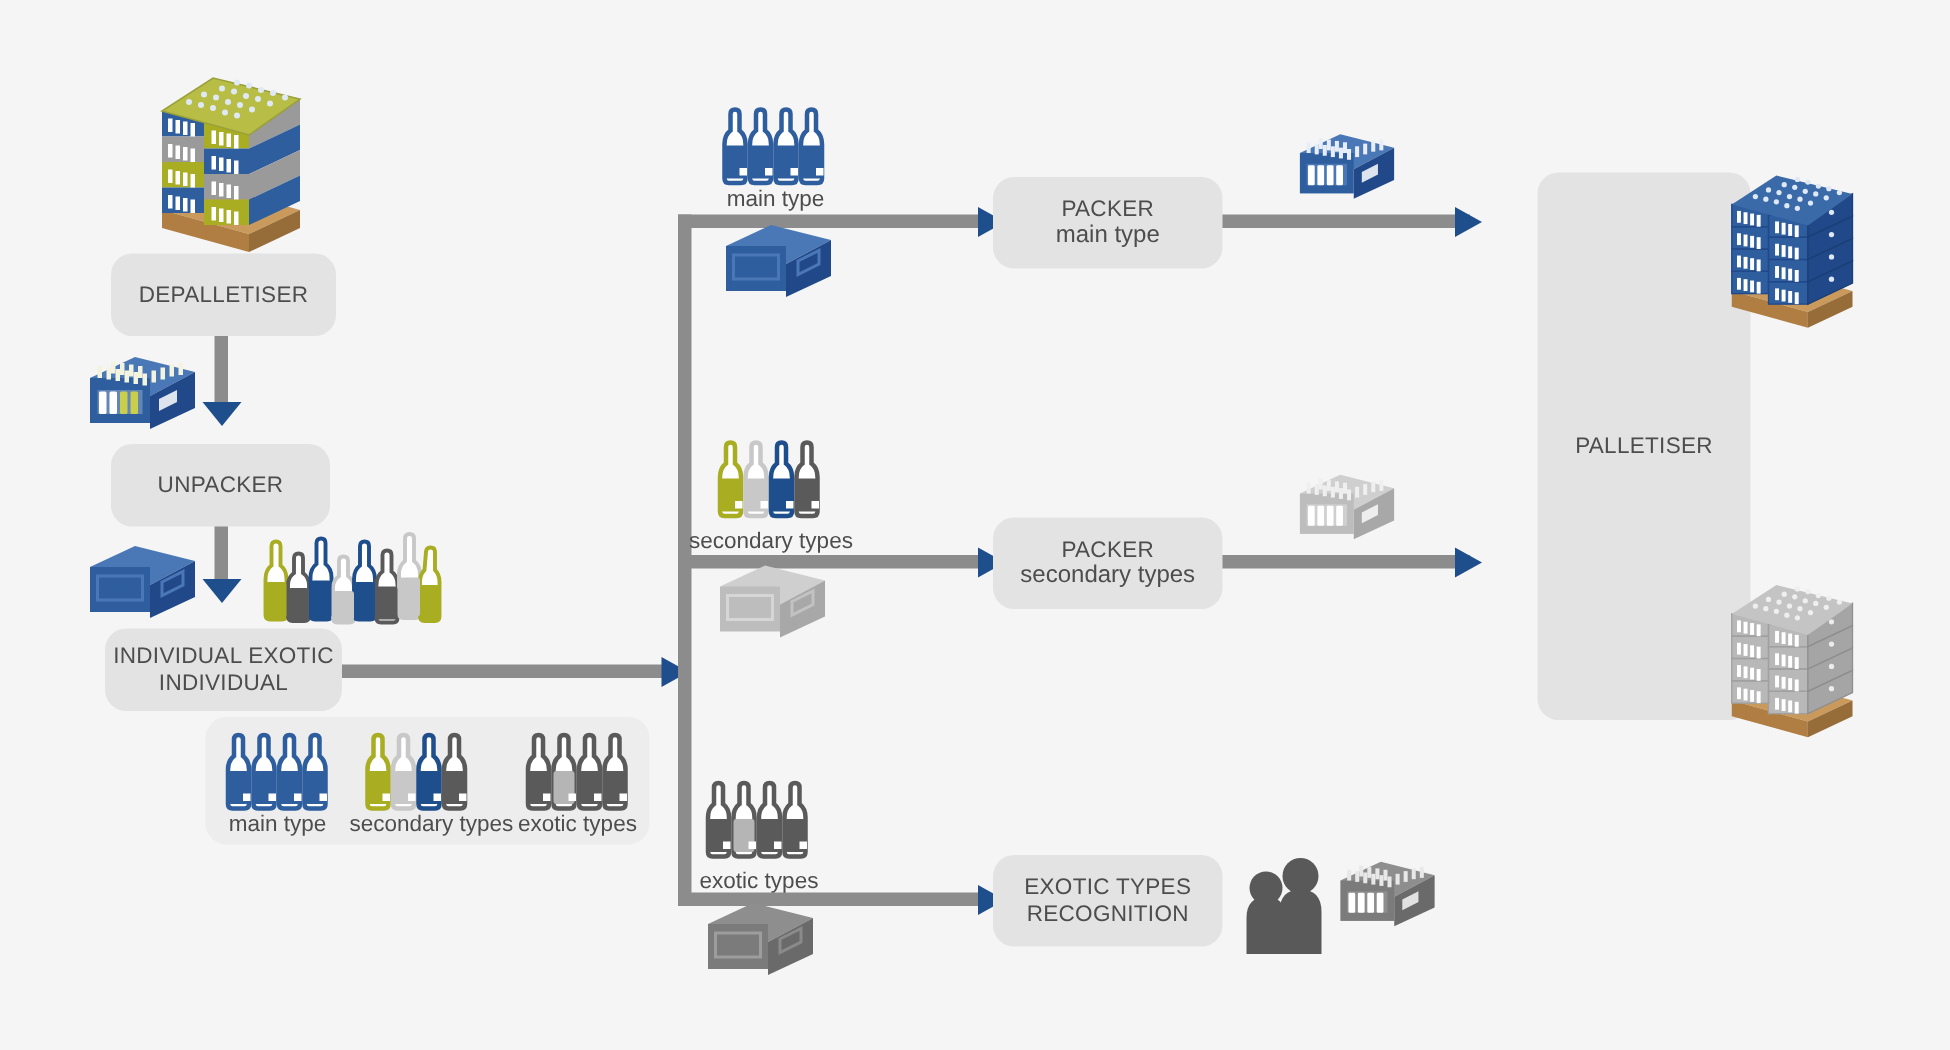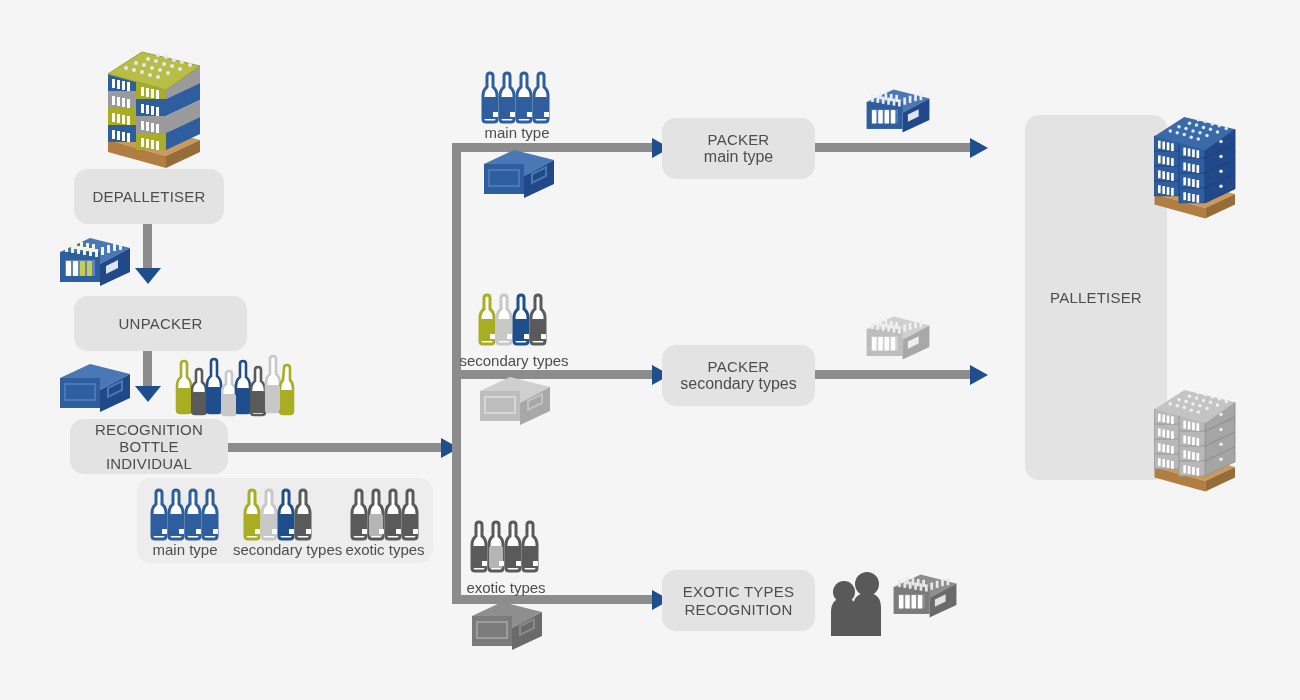--- a/index.html
+++ b/index.html
@@ -70,26 +70,26 @@
     <polygon points="970,138 970,158 988,148" fill="#1f4e8c"></polygon>
 
     <rect x="814" y="370" width="166" height="9" fill="#8c8c8c"></rect>
     <polygon points="970,365 970,385 988,375" fill="#1f4e8c"></polygon>
   </svg>
 
   <div class="node" style="left:74px;top:169px;width:150px;height:55px;">
     <span class="l1">DEPALLETISER</span>
   </div>
 
-  <div class="node" style="left:74px;top:296px;width:173px;height:55px;">
+  <div class="node" style="left:74px;top:296px;width:146px;height:55px;">
     <span class="l1">UNPACKER</span>
   </div>
 
   <div class="node" style="left:70px;top:419px;width:158px;height:55px;">
-    <span class="l1">RECOGNITION BOTTLE</span>
+    <span class="l1">INDIVIDUAL EXOTIC</span>
     <span class="l1">INDIVIDUAL</span>
   </div>
 
   <div class="node" style="left:662px;top:118px;width:153px;height:61px;">
     <span class="l1">PACKER</span>
     <span class="l2">main type</span>
   </div>
 
   <div class="node" style="left:662px;top:345px;width:153px;height:61px;">
     <span class="l1">PACKER</span>

